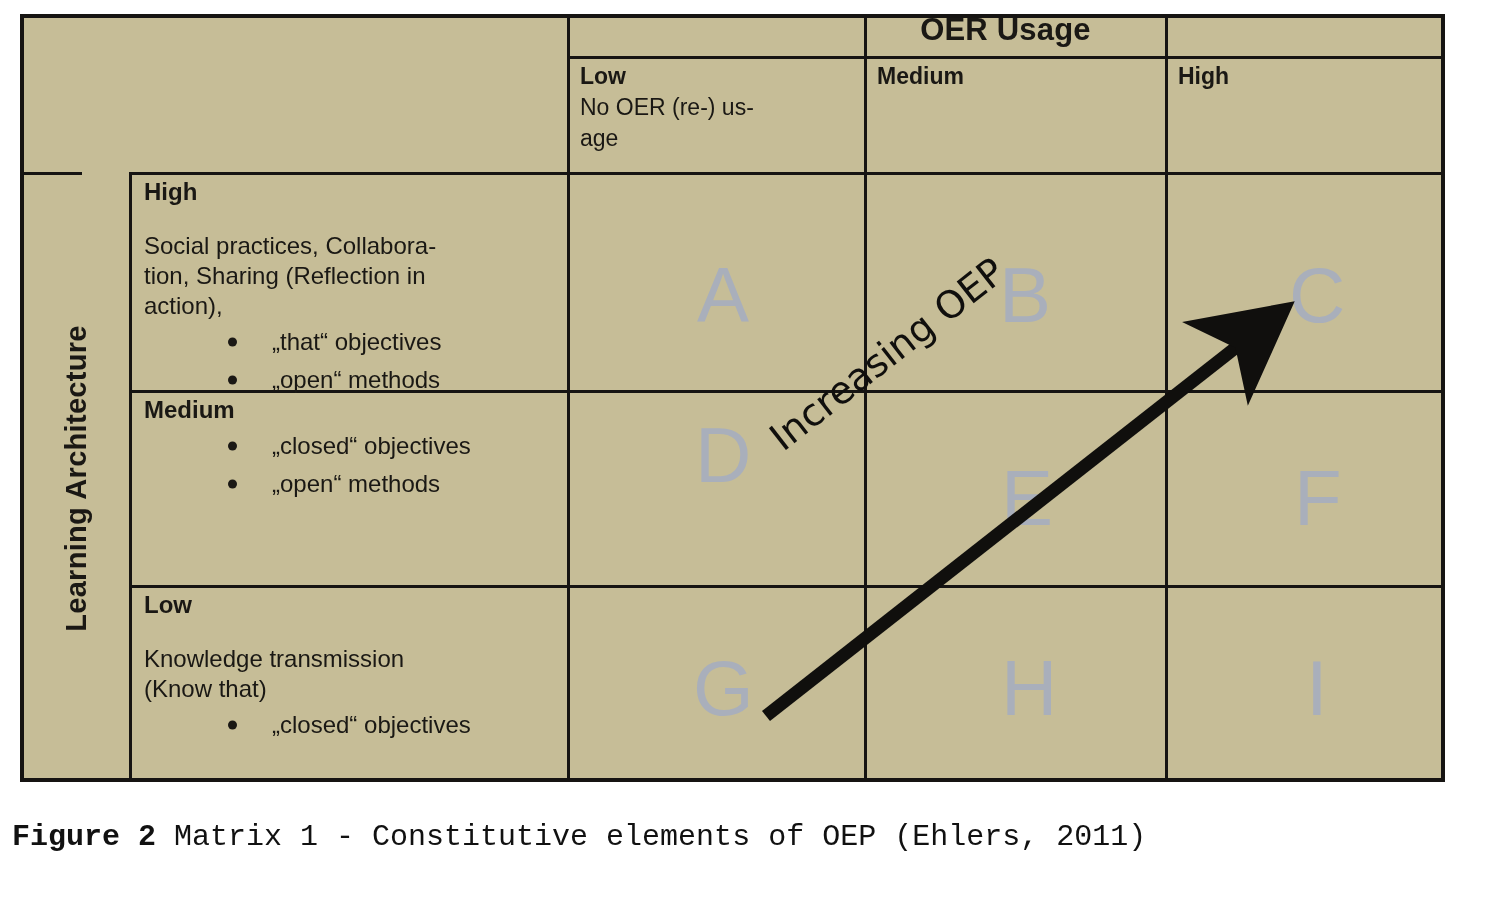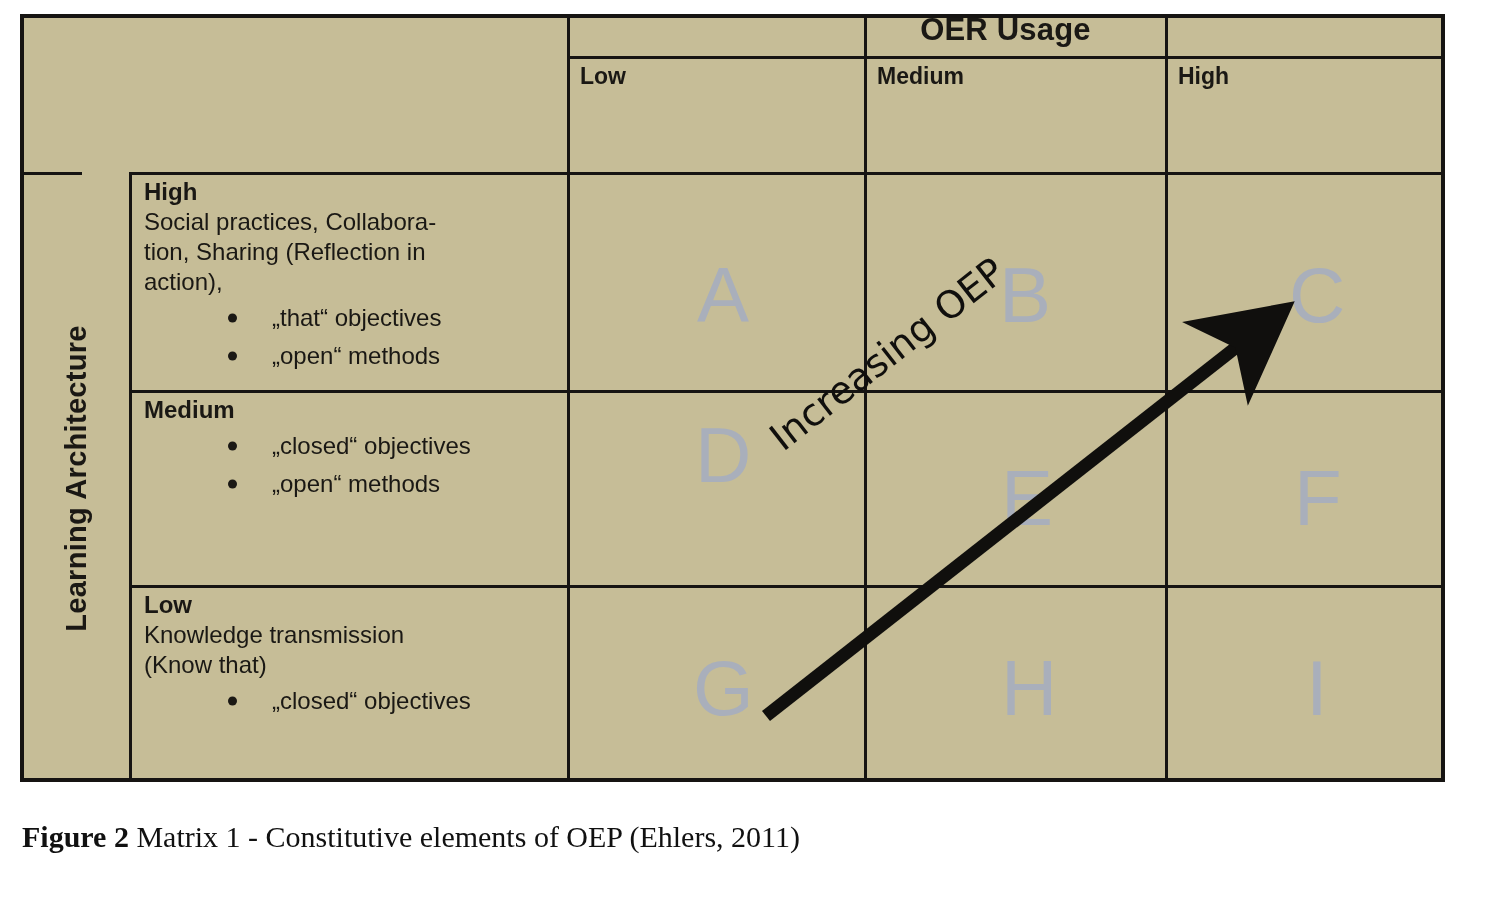--- a/index.html
+++ b/index.html
@@ -118,21 +118,21 @@
     position: absolute;
     left: 108px;
     width: 435px;
     padding: 2px 0 0 12px;
     box-sizing: border-box;
     font-size: 24px;
     line-height: 30px;
     color: #1a1814;
   }
   .rowdesc .rd-title { font-weight: bold; display: block; }
-  .rowdesc .rd-body  { display: block; font-weight: normal; }
+  .rowdesc .rd-body  { display: block; font-weight: normal; margin-top: 24px; }
   .rowdesc ul {
     list-style: none;
     margin: 2px 0 0 0;
     padding: 0;
   }
   .rowdesc li {
     position: relative;
     padding-left: 128px;
     line-height: 38px;
   }
@@ -175,26 +175,26 @@
     transform-origin: left center;
     font-size: 38px;
     color: #100f0d;
     white-space: nowrap;
     font-family: "DejaVu Sans", sans-serif;
   }
 
   
   .caption {
     position: absolute;
-    left: 22px;
+    left: 12px;
     top: 820px;
     font-size: 30px;
     color: #111111;
     white-space: nowrap;
-    font-family: Liberation Serif, serif;
+    font-family: Liberation Mono, monospace;
   }
   .caption .cap-strong { font-weight: bold; }
 </style>
 </head>
 <body>
 
 <div id="figure-root">
 
   <div class="matrix">
 
@@ -206,20 +206,21 @@
     <div class="hline h-topband"></div>
     <div class="hline h-header"></div>
     <div class="hline h-header2"></div>
     <div class="hline h-row1"></div>
     <div class="hline h-row2"></div>
 
     <div class="oer-title">OER Usage</div>
 
     <div class="colhead ch-low">
       <span class="hd-title">Low</span>
+      <span class="hd-sub">No OER (re-) us-<br>age</span>
     </div>
     <div class="colhead ch-medium">
       <span class="hd-title">Medium</span>
     </div>
     <div class="colhead ch-high">
       <span class="hd-title">High</span>
     </div>
 
     <div class="axis-label">
       <span>Learning Architecture</span>

